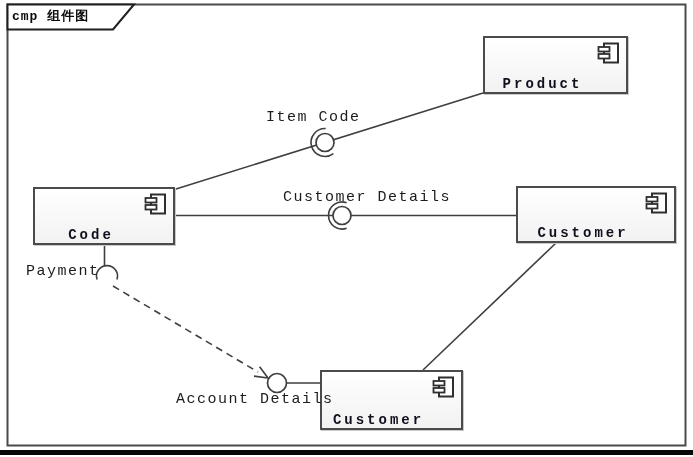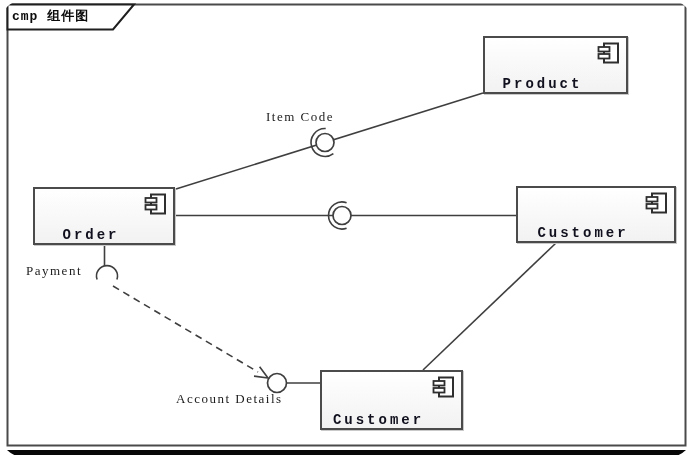--- a/index.html
+++ b/index.html
@@ -2,41 +2,40 @@
 <html><head>
 <meta charset="utf-8">
 <style>
   html,body{margin:0;padding:0;background:#ffffff;}
   .stage{
     position:relative;
     width:693px;height:457px;
     background:#ffffff;
     font-family:"Liberation Mono","DejaVu Sans Mono",monospace;
     overflow:hidden;
-    border-radius:24px;
   }
   .overlay{position:absolute;left:0;top:0;z-index:1;}
   .component{
     position:absolute;z-index:2;
     box-sizing:border-box;
     border:2px solid #4b4b4b;
     background:linear-gradient(180deg,#ffffff 0%,#f2f2f2 100%);
     box-shadow:1px 1px 0 #c9c9c9;
     display:flex;align-items:flex-end;justify-content:center;
     padding-top:8px;padding-right:26px;
   }
   .component .name{
     font-size:14px;font-weight:bold;color:#10101e;
     letter-spacing:3px;white-space:nowrap;
   }
   .component .cicon{position:absolute;top:4px;right:6px;}
   .iface-label{
     position:absolute;z-index:3;
-    font-size:13px;color:#1c1c1c;
-    letter-spacing:1.5px;white-space:nowrap;font-family:Liberation Serif, serif;
+    font-size:15px;color:#1c1c1c;
+    letter-spacing:1.5px;white-space:nowrap;
   }
   .frame-title{
     position:absolute;z-index:3;left:12px;top:7px;
     font-size:13px;font-weight:bold;color:#0b0b0b;
     letter-spacing:1px;white-space:nowrap;
   }
   .bottom-bar{
     position:absolute;z-index:4;left:0;top:450px;
     width:693px;height:5px;background:#070707;
   }
@@ -80,21 +79,21 @@
   <div class="component" style="left:483px;top:36px;width:145px;height:58px;">
     <span class="name">Product</span>
     <svg class="cicon" width="23" height="22" viewBox="0 0 23 22">
       <rect x="7" y="1.5" width="14" height="19" fill="#fff" stroke="#2e2e2e" stroke-width="2"></rect>
       <rect x="1.5" y="5" width="11" height="4.5" fill="#fff" stroke="#2e2e2e" stroke-width="1.8"></rect>
       <rect x="1.5" y="12" width="11" height="4.5" fill="#fff" stroke="#2e2e2e" stroke-width="1.8"></rect>
     </svg>
   </div>
 
   <div class="component" style="left:33px;top:187px;width:142px;height:58px;">
-    <span class="name">Order</span>
+    <span class="name">Code</span>
     <svg class="cicon" width="23" height="22" viewBox="0 0 23 22">
       <rect x="7" y="1.5" width="14" height="19" fill="#fff" stroke="#2e2e2e" stroke-width="2"></rect>
       <rect x="1.5" y="5" width="11" height="4.5" fill="#fff" stroke="#2e2e2e" stroke-width="1.8"></rect>
       <rect x="1.5" y="12" width="11" height="4.5" fill="#fff" stroke="#2e2e2e" stroke-width="1.8"></rect>
     </svg>
   </div>
 
   <div class="component" style="left:516px;top:186px;width:160px;height:57px;">
     <span class="name">Customer</span>
     <svg class="cicon" width="23" height="22" viewBox="0 0 23 22">
@@ -107,17 +106,18 @@
   <div class="component" style="left:320px;top:370px;width:143px;height:60px;">
     <span class="name">Customer</span>
     <svg class="cicon" width="23" height="22" viewBox="0 0 23 22">
       <rect x="7" y="1.5" width="14" height="19" fill="#fff" stroke="#2e2e2e" stroke-width="2"></rect>
       <rect x="1.5" y="5" width="11" height="4.5" fill="#fff" stroke="#2e2e2e" stroke-width="1.8"></rect>
       <rect x="1.5" y="12" width="11" height="4.5" fill="#fff" stroke="#2e2e2e" stroke-width="1.8"></rect>
     </svg>
   </div>
 
   <div class="iface-label" style="left:266px;top:109px;">Item Code</div>
+  <div class="iface-label" style="left:283px;top:189px;">Customer Details</div>
   <div class="iface-label" style="left:26px;top:263px;">Payment</div>
   <div class="iface-label" style="left:176px;top:391px;">Account Details</div>
 
   <div class="bottom-bar"></div>
 </div>
 
 </body></html>

